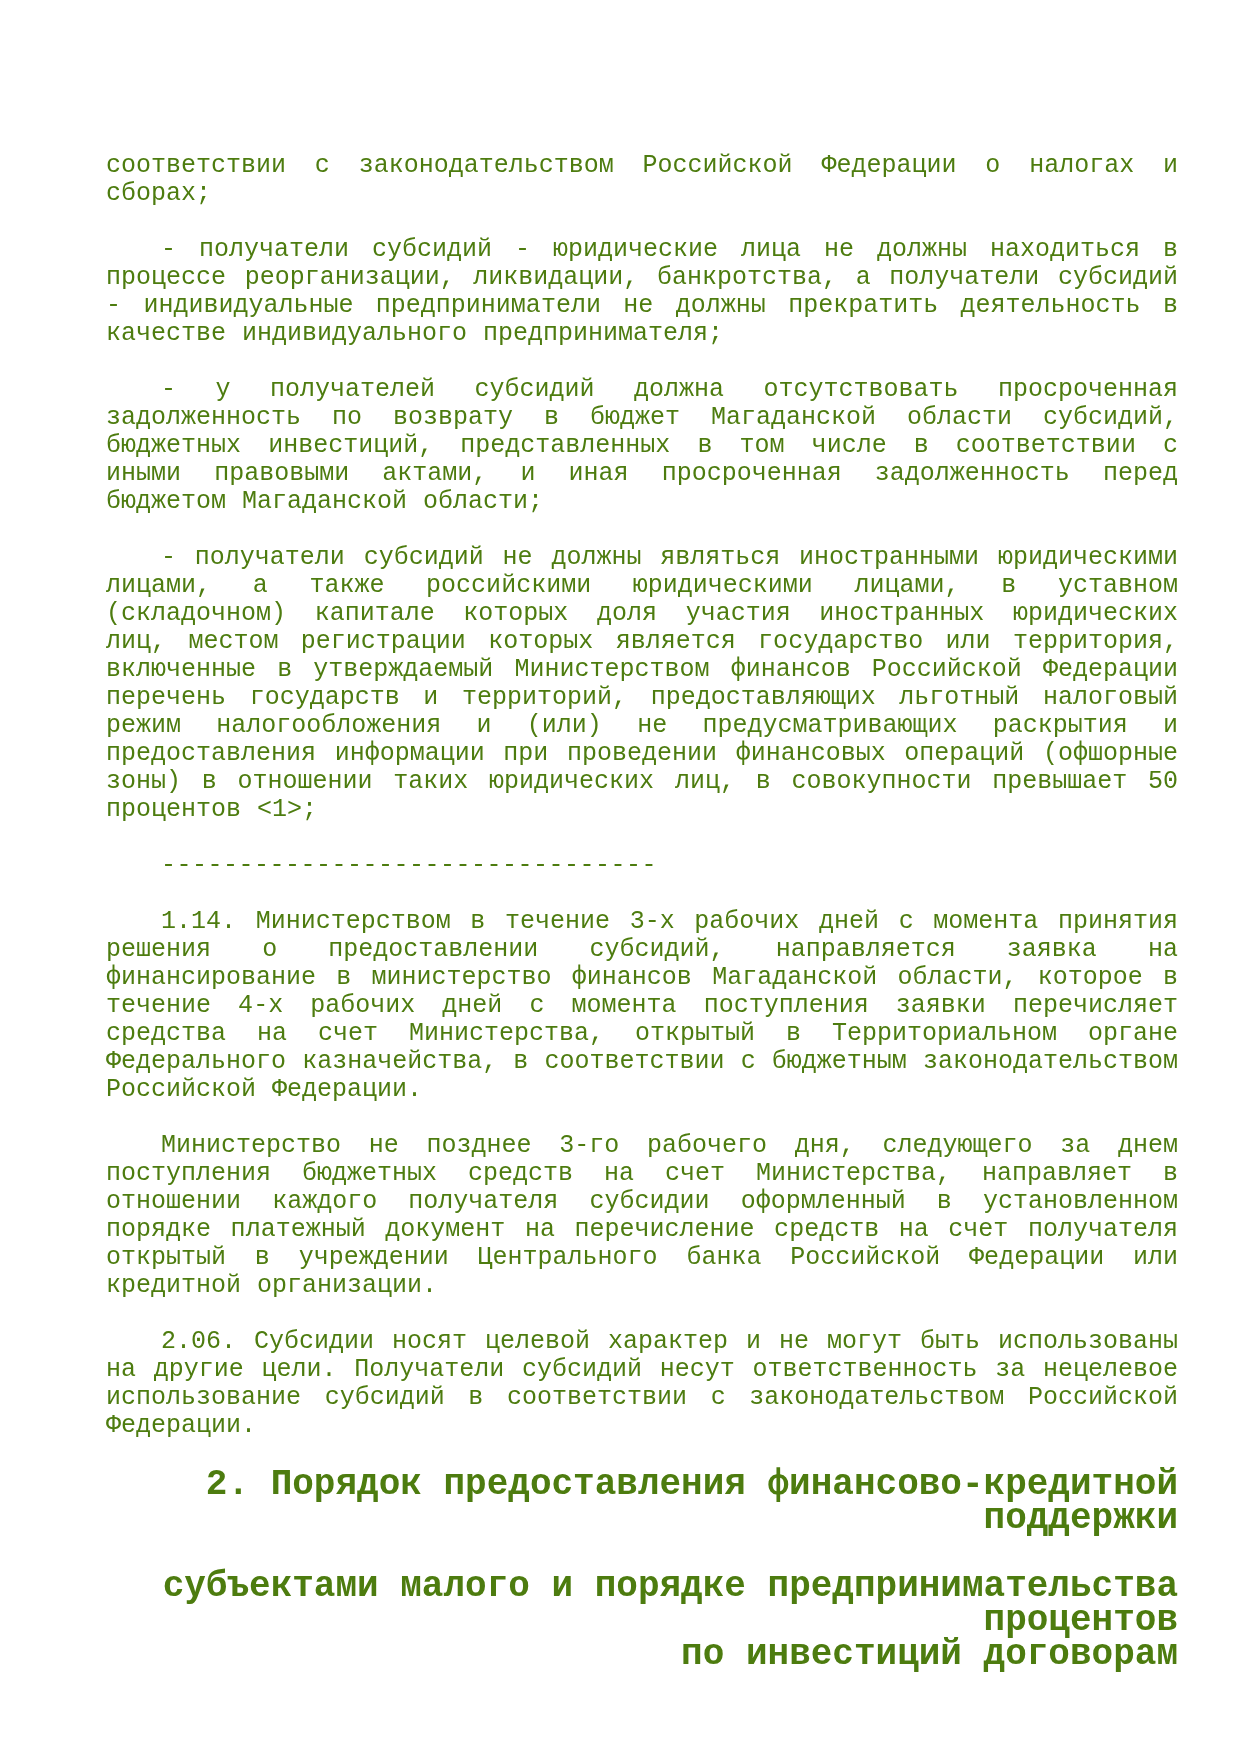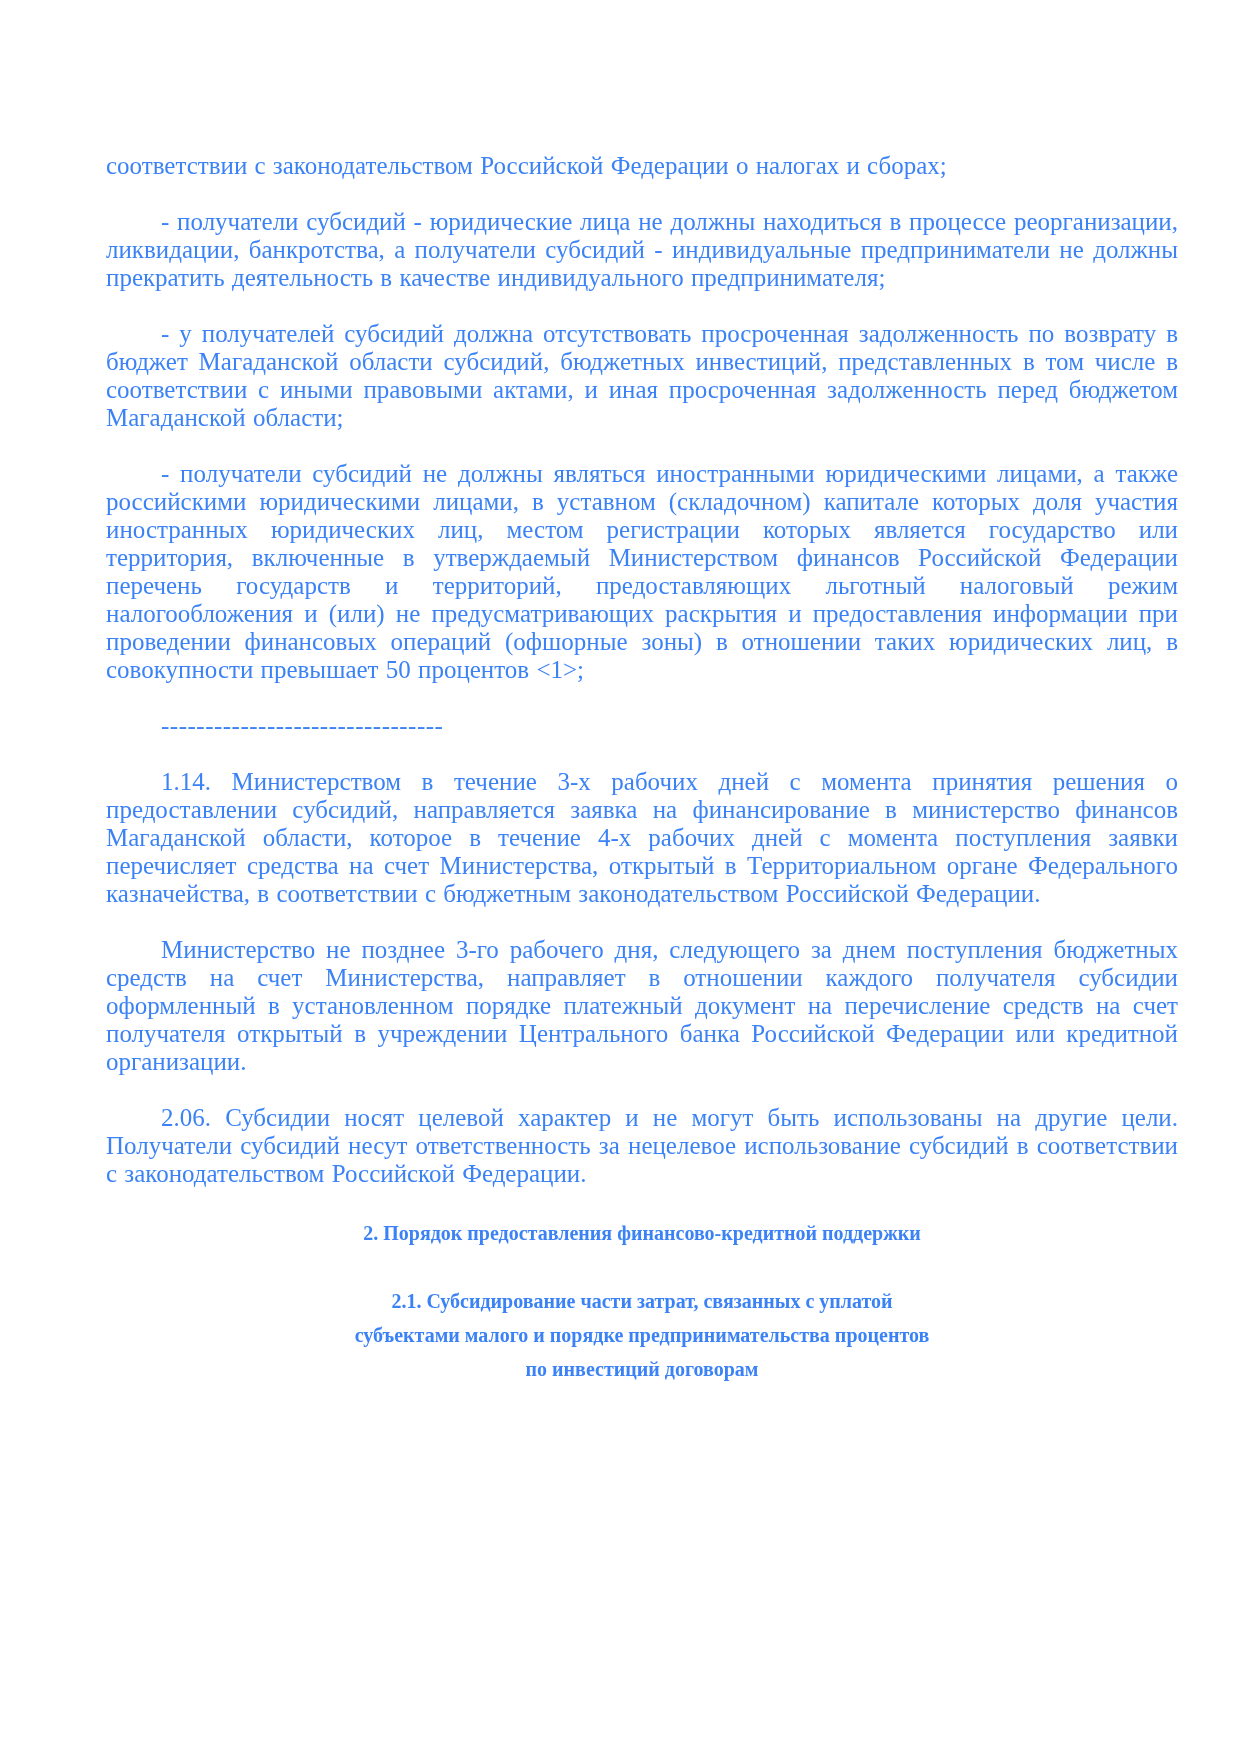--- a/index.html
+++ b/index.html
@@ -5,22 +5,22 @@
   html, body {
     margin: 0;
     padding: 0;
     background: #ffffff;
   }
   .page {
     position: relative;
     width: 1240px;
     height: 1754px;
     background: #ffffff;
-    color: #3b82f6;
-    font-family: Liberation Serif, serif;
+    color: #4d7c0f;
+    font-family: Liberation Mono, monospace;
     overflow: hidden;
     box-sizing: border-box;
   }
   .content {
     position: absolute;
     top: 152px;
     left: 106px;
     width: 1072px;
   }
   .para {
@@ -37,24 +37,24 @@
   .footnote-sep {
     font-size: 25px;
     line-height: 28px;
     text-align: left;
     text-indent: 55px;
     margin: 0 0 28px 0;
     letter-spacing: 0.5px;
     white-space: nowrap;
   }
   .heading {
-    font-size: 20px;
+    font-size: 36px;
     line-height: 34px;
     font-weight: bold;
-    text-align: center;
+    text-align: right;
     text-indent: 0;
     margin: 0 0 34px 0;
   }
   .heading-multiline {
     margin: 0;
   }
   .heading-line {
     display: block;
   }
 </style>
@@ -78,19 +78,18 @@
 
     <p class="para">1.14. Министерством в течение 3-х рабочих дней с момента принятия решения о предоставлении субсидий, направляется заявка на финансирование в министерство финансов Магаданской области, которое в течение 4-х рабочих дней с момента поступления заявки перечисляет средства на счет Министерства, открытый в Территориальном органе Федерального казначейства, в соответствии с бюджетным законодательством Российской Федерации.</p>
 
     <p class="para">Министерство не позднее 3-го рабочего дня, следующего за днем поступления бюджетных средств на счет Министерства, направляет в отношении каждого получателя субсидии оформленный в установленном порядке платежный документ на перечисление средств на счет получателя открытый в учреждении Центрального банка Российской Федерации или кредитной организации.</p>
 
     <p class="para">2.06. Субсидии носят целевой характер и не могут быть использованы на другие цели. Получатели субсидий несут ответственность за нецелевое использование субсидий в соответствии с законодательством Российской Федерации.</p>
 
     <h2 class="heading">2. Порядок предоставления финансово-кредитной поддержки</h2>
 
     <h3 class="heading heading-multiline">
-      <span class="heading-line">2.1. Субсидирование части затрат, связанных с уплатой</span>
       <span class="heading-line">субъектами малого и порядке предпринимательства процентов</span>
       <span class="heading-line">по инвестиций договорам</span>
     </h3>
 
   </div>
 </div>
 
 </body></html>

